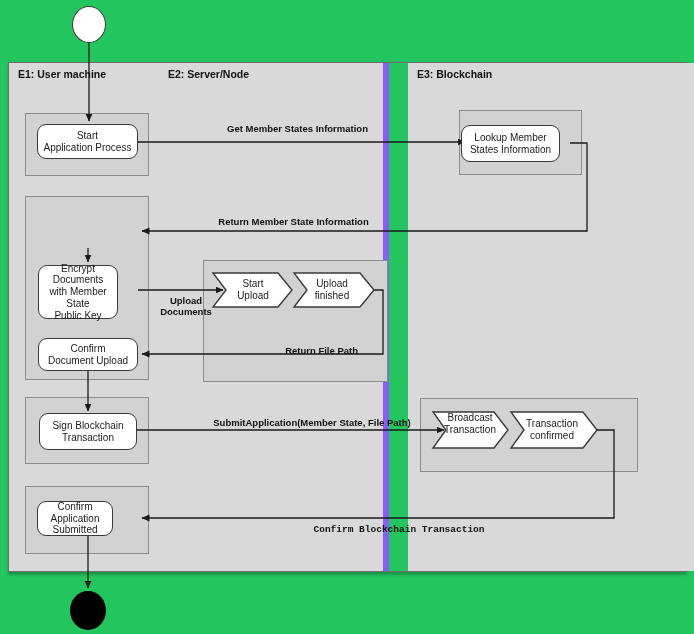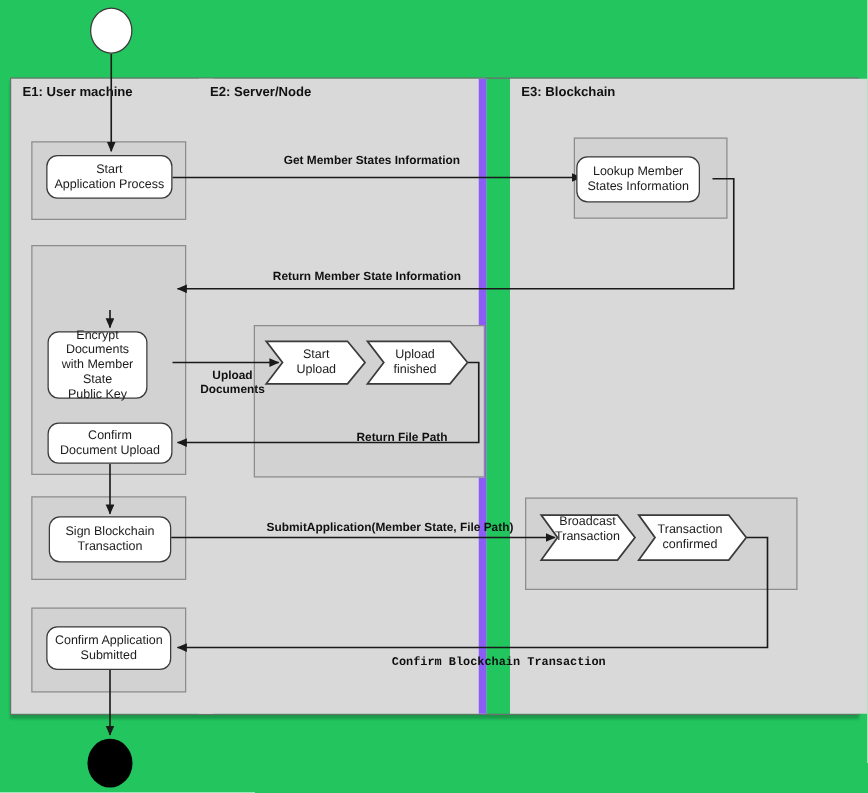--- a/index.html
+++ b/index.html
@@ -107,21 +107,21 @@
 
   <div class="node" style="left:37px;top:124px;width:101px;height:35px;">Start
 Application Process</div>
   <div class="node" style="left:38px;top:265px;width:80px;height:54px;">Encrypt Documents
 with Member State
 Public Key</div>
   <div class="node" style="left:38px;top:338px;width:100px;height:33px;">Confirm
 Document Upload</div>
   <div class="node" style="left:39px;top:413px;width:98px;height:37px;">Sign Blockchain
 Transaction</div>
-  <div class="node" style="left:37px;top:501px;width:100px;height:35px;">Confirm Application
+  <div class="node" style="left:37px;top:501px;width:76px;height:35px;">Confirm Application
 Submitted</div>
   <div class="node" style="left:461px;top:125px;width:99px;height:37px;">Lookup Member
 States Information</div>
 
   <div class="chev-label" style="left:222px;top:273px;width:62px;height:34px;">Start
 Upload</div>
   <div class="chev-label" style="left:300px;top:273px;width:64px;height:34px;">Upload
 finished</div>
   <div class="chev-label" style="left:440px;top:412px;width:60px;height:24px;">Broadcast
 Transaction</div>

